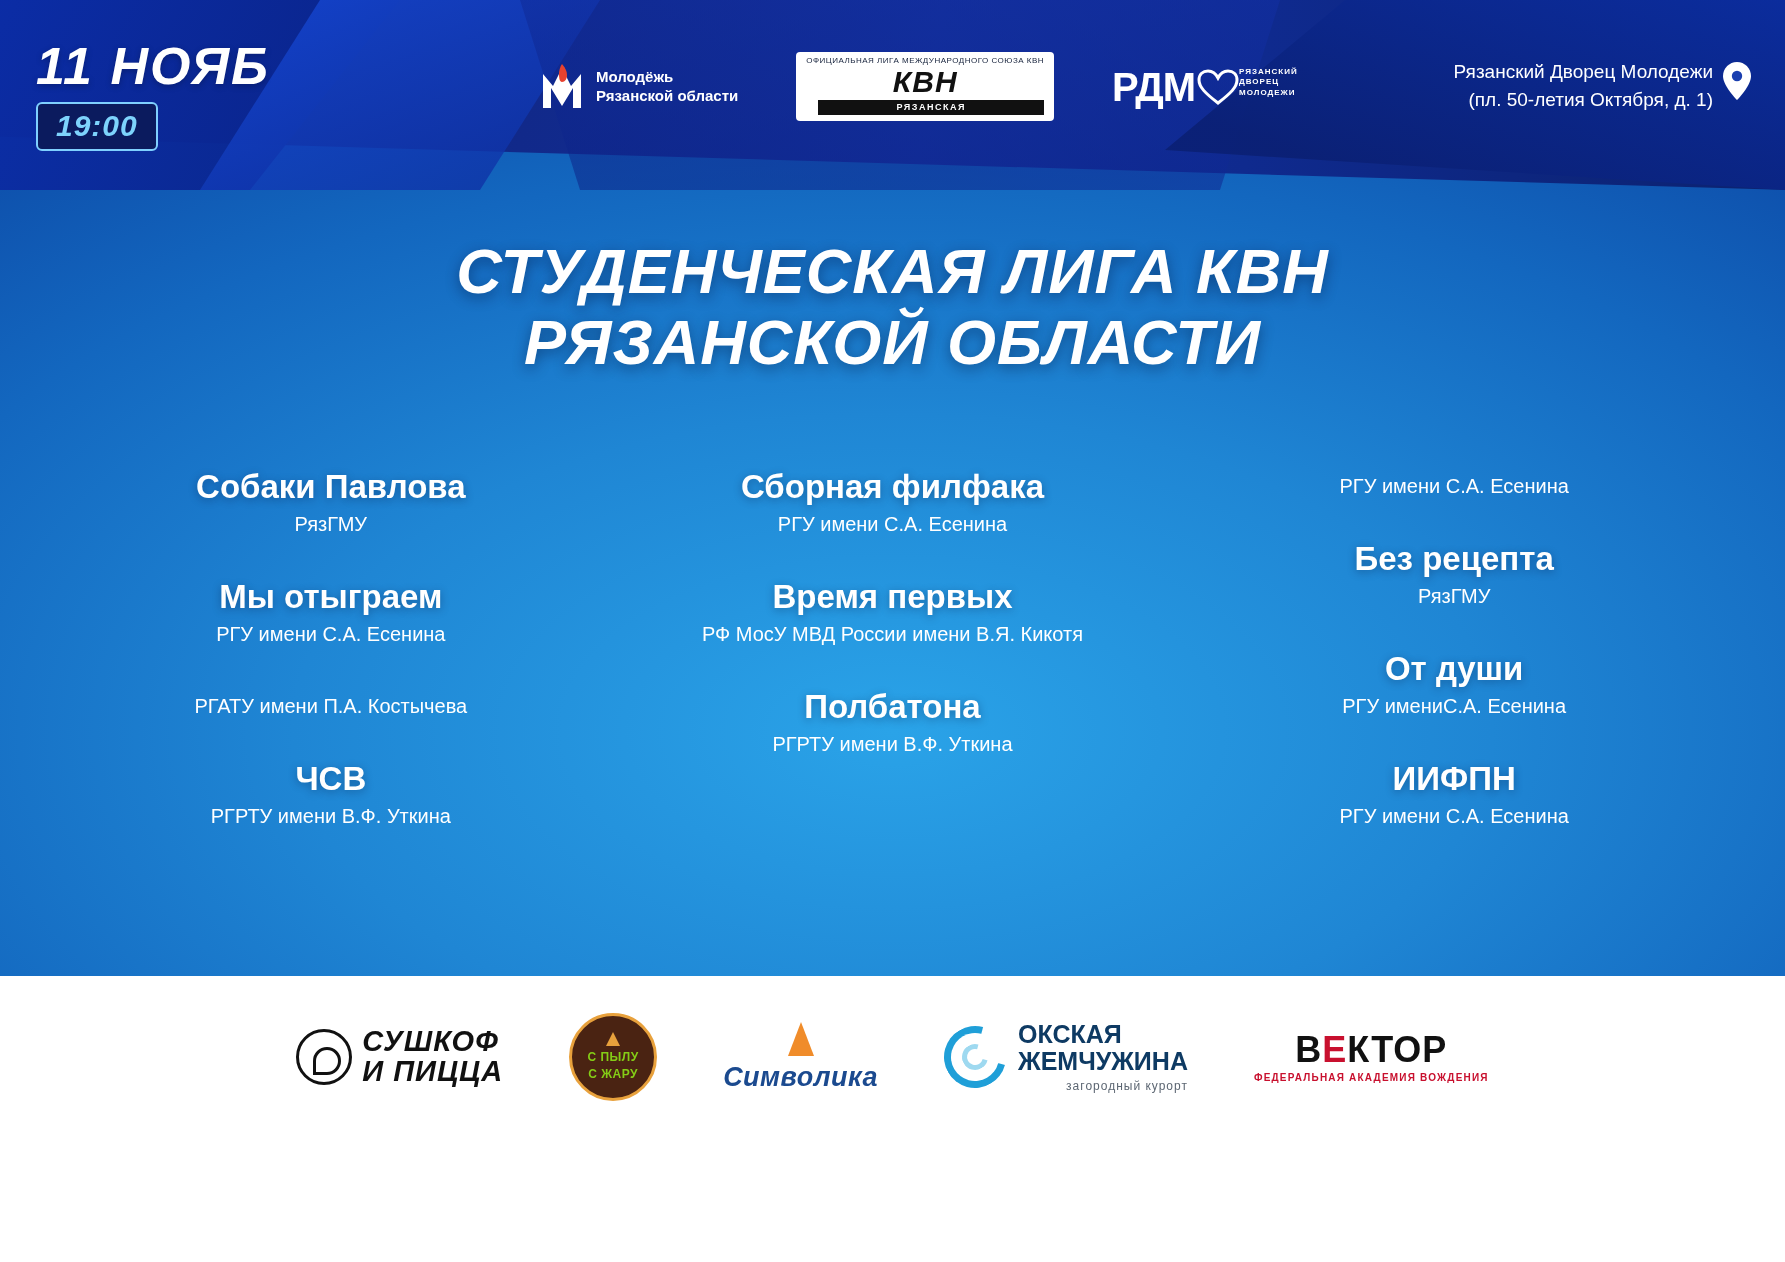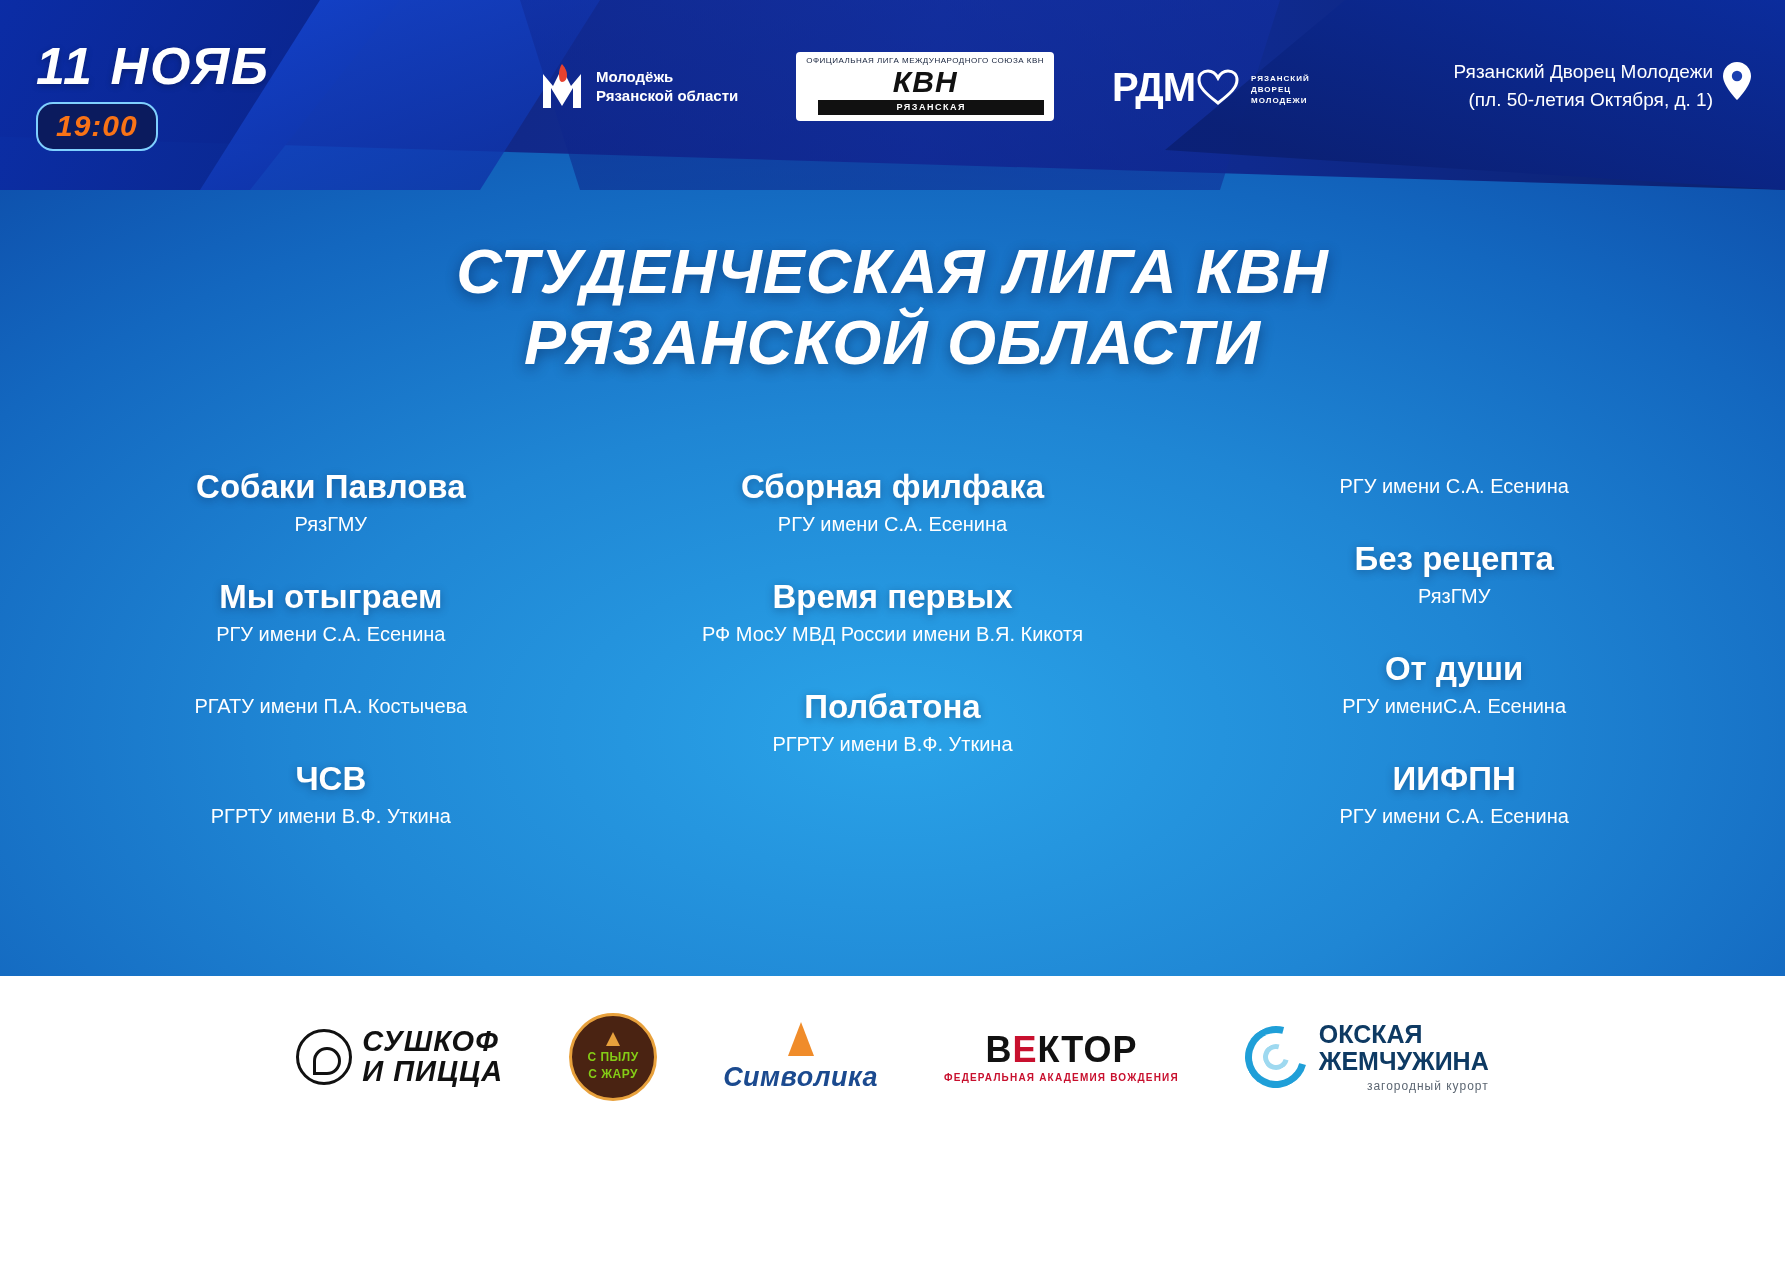--- a/index.html
+++ b/index.html
@@ -80,27 +80,27 @@
     letter-spacing: 2px;
     font-style: italic;
     line-height: 1;
     text-shadow: 0 2px 6px rgba(0,0,0,.25);
   }
   .date-time {
     margin-top: 10px;
     display: inline-block;
     background: #0b1b5e;
     border: 2px solid #7fd0ff;
-    border-radius: 17px;
+    border-radius: 6px;
     padding: 5px 18px 6px;
     font-size: 30px;
     font-weight: 700;
     font-style: italic;
     letter-spacing: 1px;
-    color: #f97316;
+    color: #7dd3fc;
   }
 
   
   .header-logos {
     position: absolute;
     top: 52px;
     left: 540px;
     display: flex;
     align-items: center;
     gap: 58px;
@@ -144,21 +144,21 @@
   .logo-kvn-sub {
     margin-top: 3px;
     background: #111;
     color: #fff;
     font-size: 9px;
     font-weight: 700;
     letter-spacing: 1.5px;
     padding: 2px 0 3px;
     margin-left: 12px;
   }
-  .logo-rdm { display: flex; align-items: flex-end; gap: 12px; }
+  .logo-rdm { display: flex; align-items: flex-start; }
   .logo-rdm-mark {
     color: #ffffff;
     font-size: 40px;
     font-weight: 700;
     letter-spacing: -1px;
     display: flex;
     align-items: center;
     line-height: 1;
   }
   .logo-rdm-text {
@@ -515,32 +515,32 @@
           <span>С ПЫЛУ
 С ЖАРУ</span>
         </div>
       </div>
 
       <div class="sp sp-simvolika">
         <div class="mark"></div>
         <div class="txt">Символика</div>
       </div>
 
-      <div class="sp sp-vektor">
-        <div class="t1">
-          <span>В</span><span class="accent">Е</span><span>КТОР</span>
-        </div>
-        <div class="t2">ФЕДЕРАЛЬНАЯ АКАДЕМИЯ ВОЖДЕНИЯ</div>
-      </div>
-
       <div class="sp sp-okskaya">
         <div class="swirl"></div>
         <div class="txt">
           <div class="t1">ОКСКАЯ
 ЖЕМЧУЖИНА</div>
           <div class="t2">загородный курорт</div>
         </div>
       </div>
 
+      <div class="sp sp-vektor">
+        <div class="t1">
+          <span>В</span><span class="accent">Е</span><span>КТОР</span>
+        </div>
+        <div class="t2">ФЕДЕРАЛЬНАЯ АКАДЕМИЯ ВОЖДЕНИЯ</div>
+      </div>
+
     </div>
   </div>
 
 </div>
 
 </body></html>

